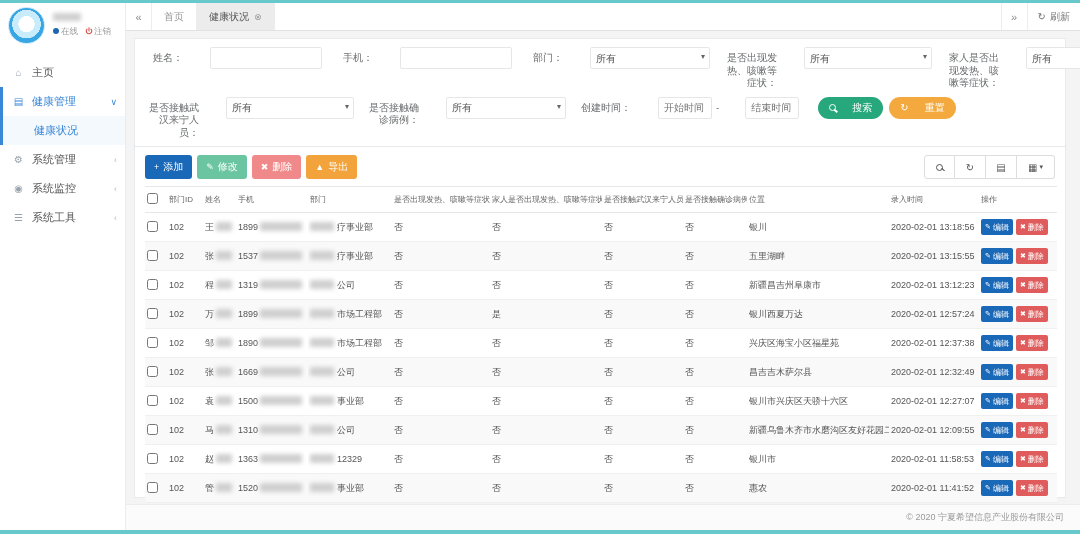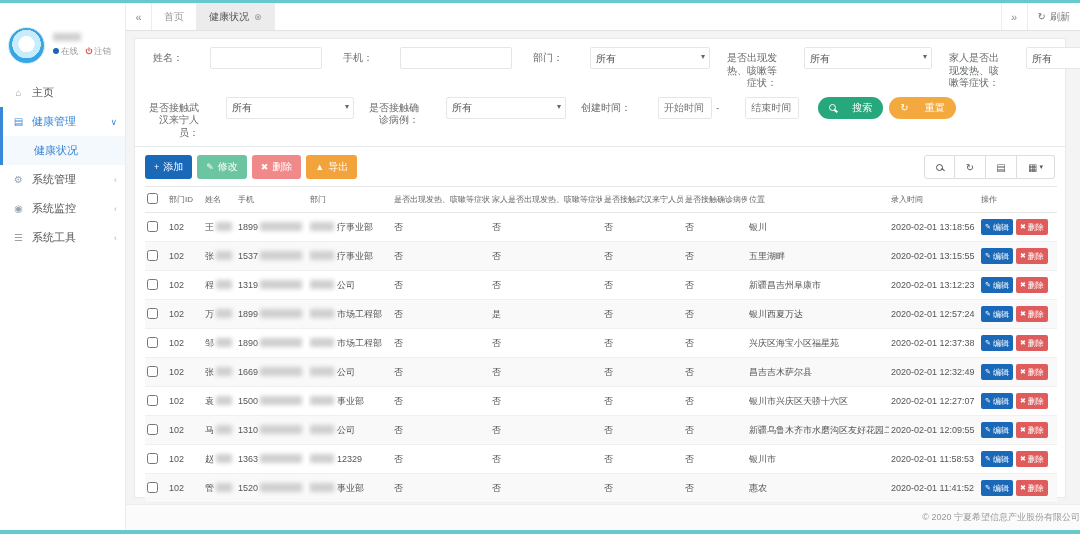--- a/index.html
+++ b/index.html
@@ -3,21 +3,21 @@
 <meta charset="utf-8">
 <style>
 *{margin:0;padding:0;box-sizing:border-box;}
 html,body{width:1080px;height:534px;overflow:hidden;}
 body{font-family:"Liberation Sans","DejaVu Sans",sans-serif;background:#fff;position:relative;font-size:10px;color:#555;}
 .top-strip{height:3px;background:#67c9cb;}
 .bottom-strip{position:absolute;left:0;right:0;bottom:0;height:4px;background:#67c9cb;}
 .app{display:flex;height:527px;}
 
 .sidebar{width:126px;background:#fff;border-right:1px solid #ececec;flex-shrink:0;}
-.user{display:flex;align-items:center;gap:8px;padding:24px 6px 10px 8px;}
+.user{display:flex;align-items:center;gap:8px;padding:4px 6px 10px 8px;}
 .avatar{width:37px;height:37px;border-radius:50%;flex-shrink:0;border:1px solid #cdeafa;
  background:radial-gradient(circle at 50% 46%,#ffffff 0 31%,#c8ecfc 32% 55%,#38a6e4 56% 100%);}
 .uinfo{display:flex;flex-direction:column;gap:5px;}
 .ublur{width:28px;height:8px;background:#cfcfcf;border-radius:1px;filter:blur(2px);}
 .ustatus{display:flex;align-items:center;gap:7px;font-size:8.5px;color:#999;white-space:nowrap;}
 .dot{width:6px;height:6px;border-radius:50%;background:#1f66b0;display:inline-block;margin-right:2px;vertical-align:0;}
 .pwr{width:8px;height:8px;display:inline-block;margin-right:1px;vertical-align:-1px;}
 .menu{padding-top:4px;font-size:11px;color:#555;}
 .menu-item{height:29px;display:flex;align-items:center;gap:7px;padding:0 8px 0 12px;cursor:default;}
 .menu-group.active{border-left:3px solid #3987d8;}
@@ -92,21 +92,21 @@
 .pgbar{display:flex;align-items:center;margin-top:9px;font-size:9.5px;color:#676a6c;}
 .psize{display:inline-flex;align-items:center;gap:5px;border:1px solid #ddd;border-radius:3px;height:22px;padding:0 7px;margin:0 5px;color:#555;background:#fff;}
 .psize .caret{font-size:7px;color:#555;}
 .pager{margin-left:auto;display:flex;list-style:none;}
 .pager li{min-width:23px;height:22px;line-height:20px;text-align:center;border:1px solid #ddd;border-left:none;background:#fff;color:#337ab7;font-size:9.5px;padding:0 4px;}
 .pager li:first-child{border-left:1px solid #ddd;border-radius:3px 0 0 3px;color:#999;}
 .pager li:last-child{border-radius:0 3px 3px 0;color:#999;}
 .pager li.active{background:#e6e6e6;color:#555;}
 .pager li.ellipsis{color:#999;}
 
-.footer{height:26px;background:#fbfbfc;border-top:1px solid #ededee;display:flex;align-items:center;justify-content:flex-end;font-size:9px;color:#9a9a9a;flex-shrink:0;margin-top:16px;}
+.footer{height:26px;background:#fbfbfc;border-top:1px solid #ededee;display:flex;align-items:center;justify-content:flex-end;padding-right:16px;font-size:9px;color:#9a9a9a;flex-shrink:0;margin-top:16px;}
 </style>
 </head>
 <body>
 
 <div class="top-strip"></div>
 <div class="app">
 
   <div class="sidebar">
     <div class="user">
       <div class="avatar"></div>

